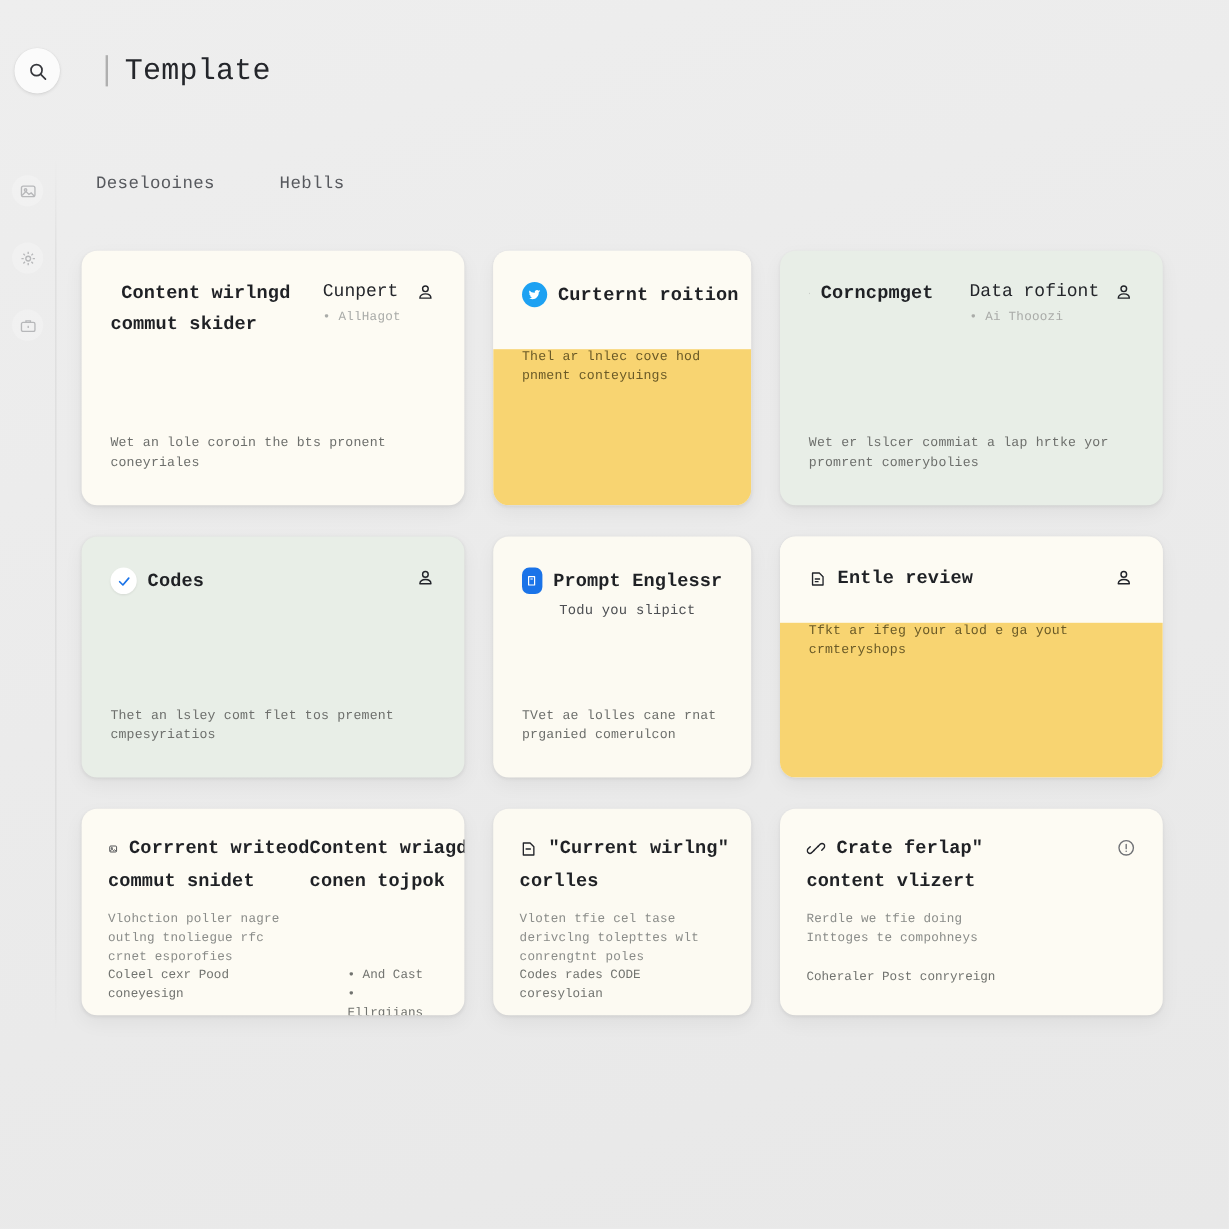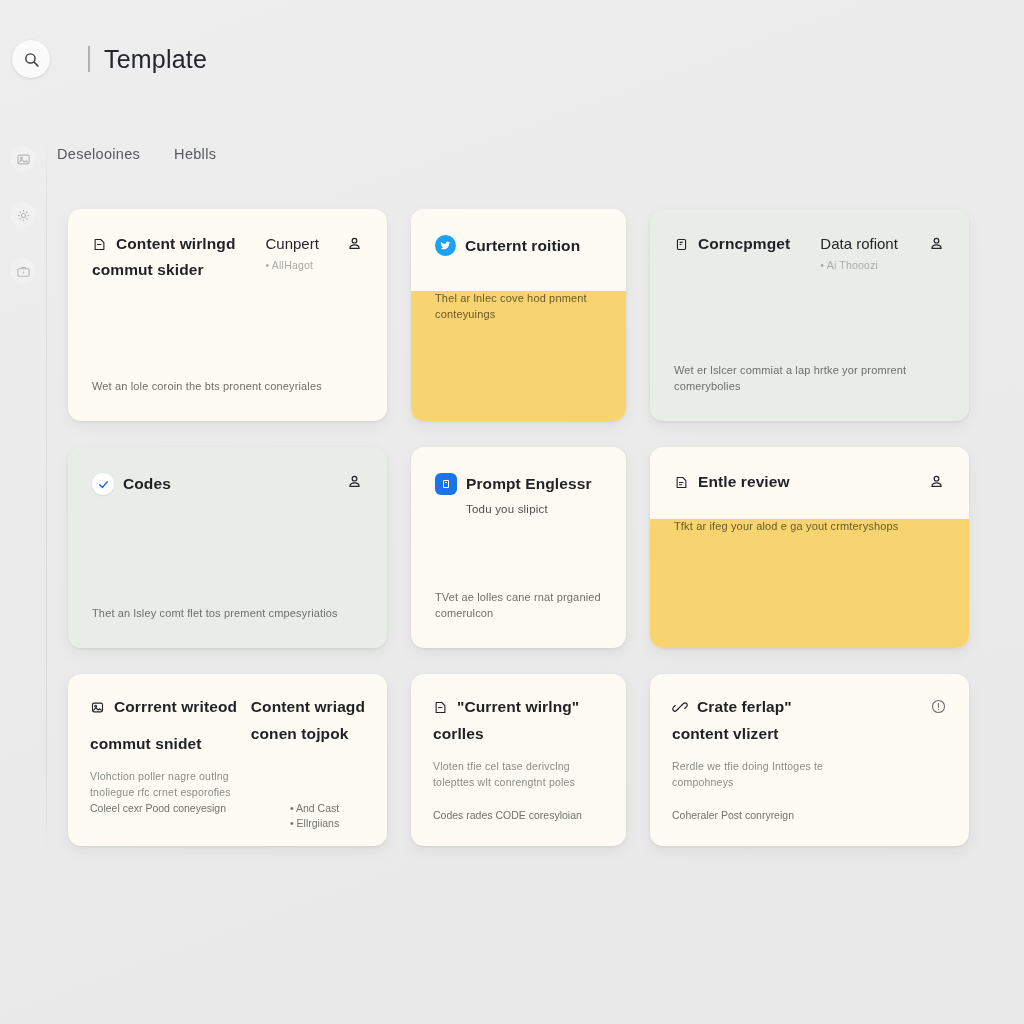--- a/index.html
+++ b/index.html
@@ -7,20 +7,21 @@
     width: 1024px; height: 1024px;
     background: #ececec;
     font-family: "Liberation Sans", sans-serif;
     -webkit-font-smoothing: antialiased;
     overflow: hidden;
   }
   #app {
     position: relative;
     width: 1024px; height: 1024px;
     background: linear-gradient(160deg,#eeeeee 0%,#ebebeb 45%,#e8e8e8 100%);
+    font-family: Liberation Mono, monospace;
   }
 
   
   .header {
     position: absolute; left: 0; top: 0;
     width: 1024px; height: 118px;
     display: flex; align-items: center;
   }
   .search-btn {
     margin-left: 12px;
@@ -66,22 +67,22 @@
     opacity: .42; cursor: pointer;
   }
   .rail-divider {
     position: absolute; left: 46px; top: 130px;
     width: 1px; height: 730px;
     background: linear-gradient(to bottom, rgba(0,0,0,0) 0%, rgba(0,0,0,.07) 12%, rgba(0,0,0,.07) 88%, rgba(0,0,0,0) 100%);
   }
 
   
   .tabs {
-    position: absolute; left: 57px; top: 146px;
-    display: flex; gap: 34px;
+    position: absolute; left: 80px; top: 146px;
+    display: flex; gap: 54px;
   }
   .tab {
     font-size: 14.5px; color: #57595e; letter-spacing: .3px;
     cursor: pointer; padding-bottom: 3px;
   }
 
   
   .grid {
     position: absolute; left: 68px; top: 209px;
     width: 900px;
@@ -351,21 +352,21 @@
         <div class="r3-split">
           <div class="left">
             <div class="head-title-row">
               <svg width="15" height="15" viewBox="0 0 24 24" fill="none" stroke="#22242a" stroke-width="1.8">
                 <rect x="4" y="5" width="16" height="14" rx="2.5"></rect>
                   <circle cx="9" cy="10" r="1.5"></circle>
                   <path d="M5 17l4.5-4.5 3.5 3.5 2.5-2 3.5 3"></path>
               </svg>
               <span class="card-title">Corrrent writeod</span>
             </div>
-            <div class="card-subtitle" style="margin-top:19px;">commut snidet</div>
+            <div class="card-subtitle" style="margin-top:9px;">commut snidet</div>
           </div>
           <div>
             <div class="card-title">Content wriagd</div>
             <div class="card-subtitle" style="margin-top:9px;">conen tojpok</div>
           </div>
         </div>
       </div>
       <div class="r3-text" style="width:205px;">Vlohction poller nagre outlng tnoliegue rfc crnet esporofies</div>
       <div class="r3-foot">
         <div class="r3-foot-col" style="width:168px;">Coleel cexr Pood coneyesign</div>

